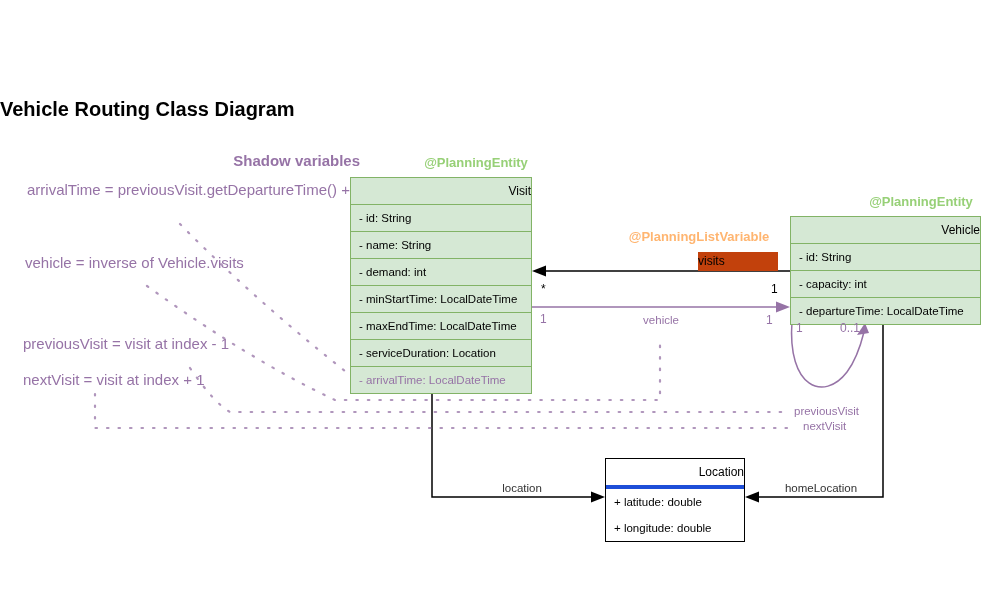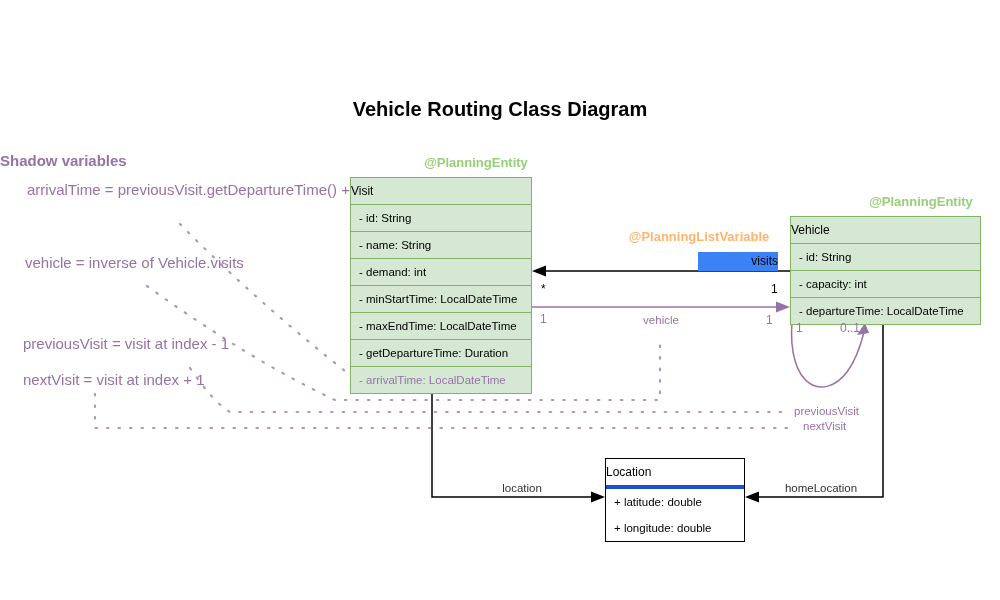--- a/index.html
+++ b/index.html
@@ -2,64 +2,64 @@
 <html><head>
 <meta charset="utf-8">
 <style>
   html,body{margin:0;padding:0;background:#fff;}
   .canvas{
     position:relative;width:1000px;height:600px;background:#ffffff;
     font-family:"Liberation Sans", sans-serif;overflow:hidden;
   }
   svg.wires{position:absolute;left:0;top:0;pointer-events:none;}
   .page-title{
-    position:absolute;left:0;top:98px;width:1000px;text-align:center;
+    position:absolute;left:0;top:98px;width:1000px;
     font-size:20px;font-weight:bold;color:#000;
   }
   .shadow-heading{
-    position:absolute;left:0;top:152px;width:360px;text-align:left;
+    position:absolute;left:0;top:152px;width:360px;text-align:right;
     font-size:15px;font-weight:bold;color:#9673a6;
   }
   .shadow-line{
     position:absolute;font-size:15px;color:#9673a6;white-space:nowrap;
   }
   .anno{
     position:absolute;transform:translateX(-50%);font-size:13px;font-weight:bold;
     white-space:nowrap;
   }
   .anno.green{color:#97d077;margin-left:36px;}
   .anno.orange{color:#ffb570;}
   .uml-box{
     position:absolute;box-sizing:border-box;border:1px solid #82b366;
     background:#d5e8d4;font-size:11.5px;color:#000;
   }
   .uml-box.plain{border-color:#000;background:#fff;}
   .uml-header{
-    height:26px;line-height:26px;text-align:left;font-size:12px;
+    height:26px;line-height:26px;text-align:right;font-size:12px;
   }
   .uml-row{
     height:26px;line-height:26px;padding-left:8px;border-top:1px solid #82b366;
     white-space:nowrap;overflow:hidden;
   }
   .uml-box.plain .uml-row{border-top:4px solid #1d4ed8;}
   .uml-box.plain .uml-row.no-divider{border-top:none;}
   .uml-row.shadow-attr{color:#9673a6;}
   .edge-label{
     position:absolute;font-size:11.5px;white-space:nowrap;color:#333;
   }
   .edge-label.center{transform:translateX(-50%);}
   .edge-label.purple{color:#9673a6;}
   .mult{
     position:absolute;font-size:12px;white-space:nowrap;
   }
   .mult.purple{color:#9673a6;}
   .mult.black{color:#000;}
   .visits-chip{
     position:absolute;left:698px;top:252px;width:80px;height:19px;line-height:19px;
-    background:#3b82f6;text-align:right;font-size:12px;color:#000;
+    background:#c2410c;text-align:left;font-size:12px;color:#000;
   }
 </style>
 </head>
 <body>
 
 <div class="canvas">
 
   <svg class="wires" width="1000" height="600">
 
     <path d="M 790 271 H 546" stroke="#000" stroke-width="1.5" fill="none"></path>
@@ -92,21 +92,21 @@
   <div class="shadow-line" style="left:23px;top:371px">nextVisit = visit at index + 1</div>
 
   <div class="anno green" style="left:440px;top:155px">@PlanningEntity</div>
   <div class="uml-box" style="left:350px;top:177px;width:182px">
     <div class="uml-header">Visit</div>
     <div class="uml-row">- id: String</div>
     <div class="uml-row">- name: String</div>
     <div class="uml-row">- demand: int</div>
     <div class="uml-row">- minStartTime: LocalDateTime</div>
     <div class="uml-row">- maxEndTime: LocalDateTime</div>
-    <div class="uml-row">- getDepartureTime: Duration</div>
+    <div class="uml-row">- serviceDuration: Location</div>
     <div class="uml-row shadow-attr">- arrivalTime: LocalDateTime</div>
   </div>
 
   <div class="anno green" style="left:885px;top:194px">@PlanningEntity</div>
   <div class="uml-box" style="left:790px;top:216px;width:191px">
     <div class="uml-header">Vehicle</div>
     <div class="uml-row">- id: String</div>
     <div class="uml-row">- capacity: int</div>
     <div class="uml-row">- departureTime: LocalDateTime</div>
   </div>

